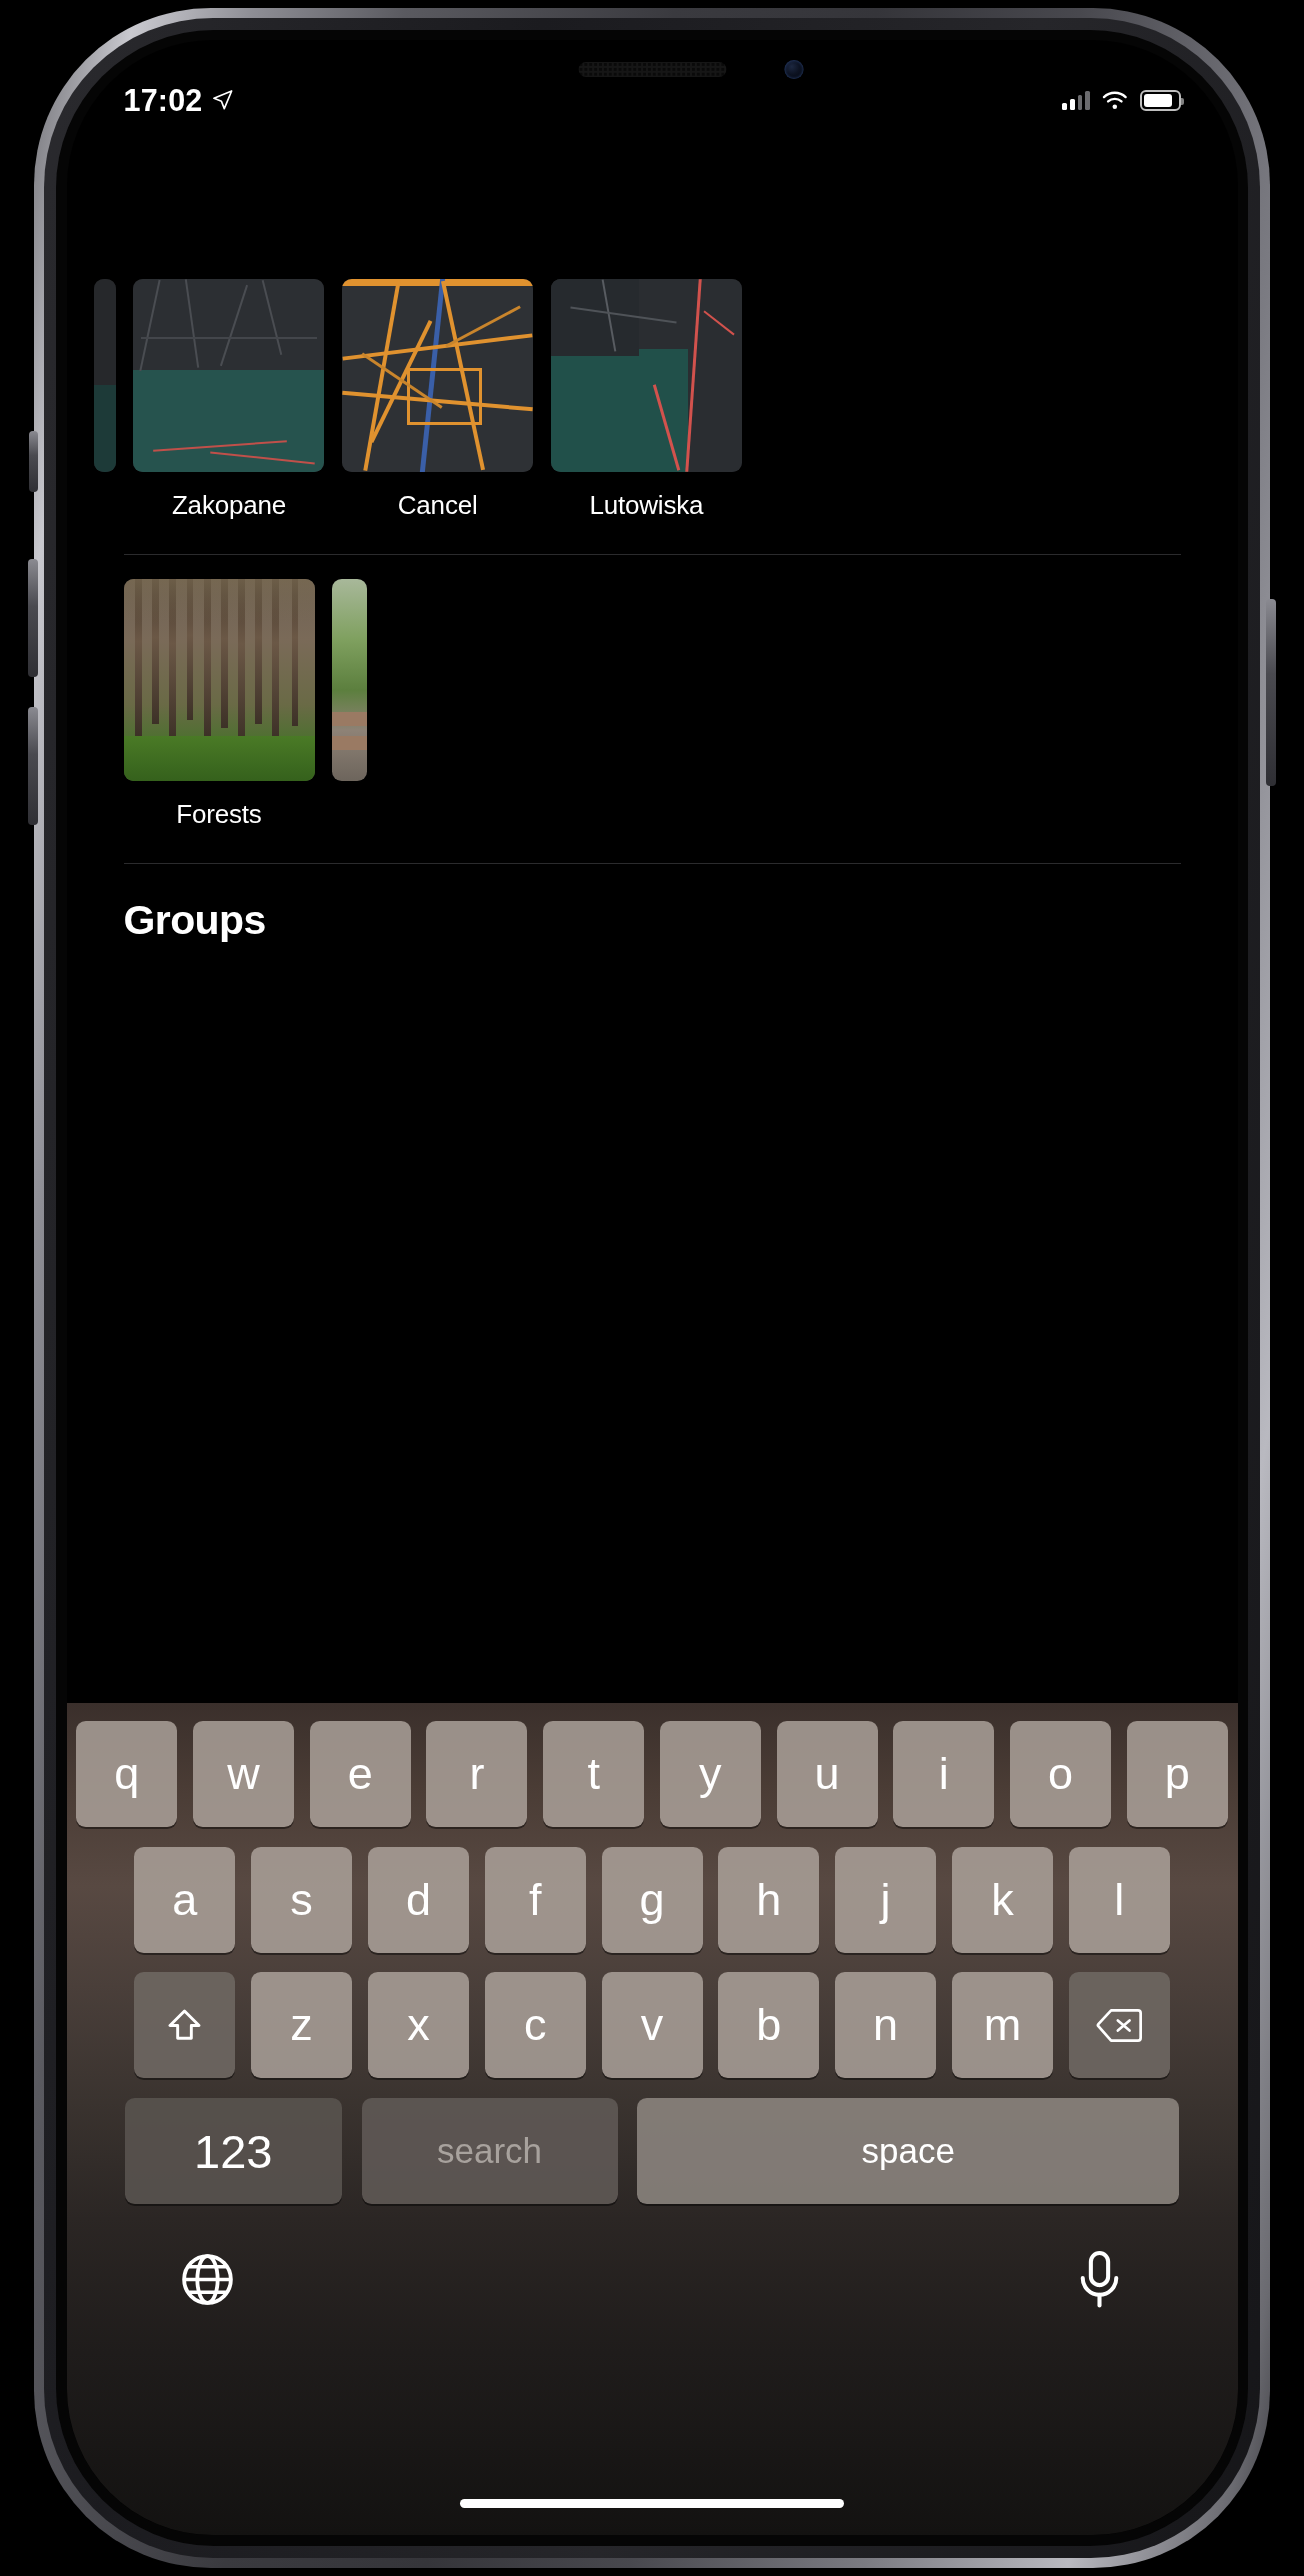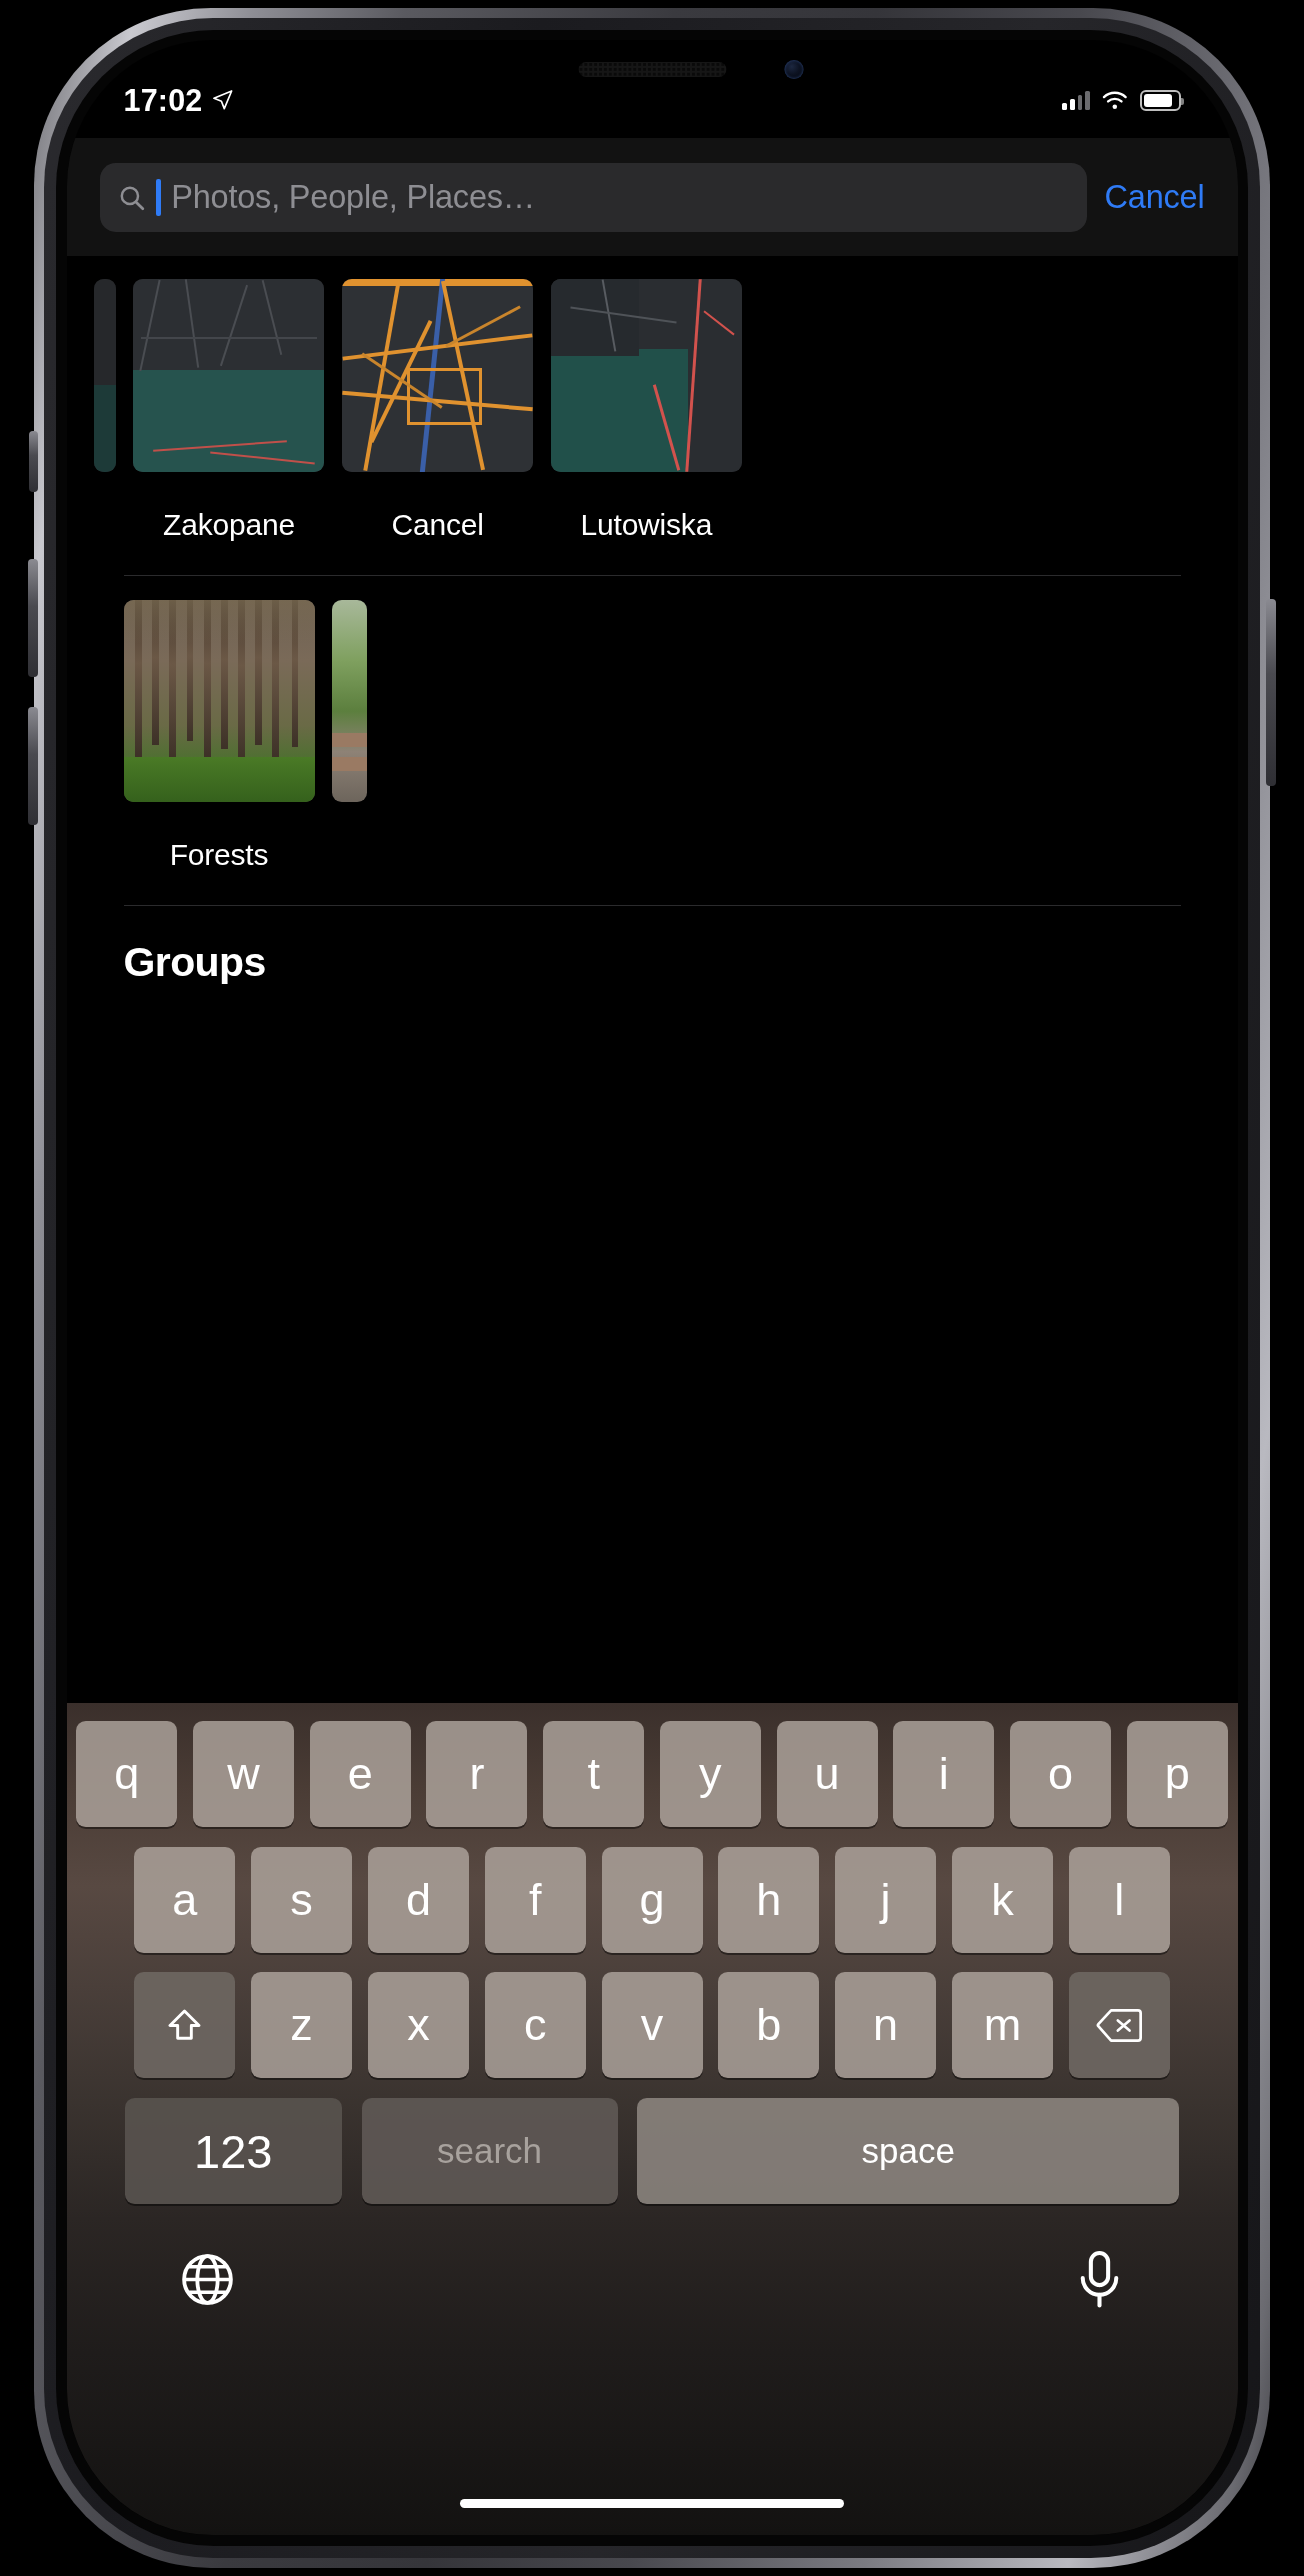--- a/index.html
+++ b/index.html
@@ -71,21 +71,21 @@
   .ph{color:#8e8e93;font-size:32.5px;white-space:nowrap;overflow:hidden;letter-spacing:-0.2px;}
   .cancel{color:#2f7bf6;font-size:32.5px;white-space:nowrap;letter-spacing:-0.2px;}
 
   
   .content{position:absolute;top:217px;left:0;right:0;bottom:0;background:#000;overflow:hidden;}
 
   .row-scroller{display:flex;gap:17.7px;padding:0 0 0 0;align-items:flex-start;}
 
   .tile{flex:0 0 auto;}
   .thumb{border-radius:9.8px;overflow:hidden;position:relative;background:#1c1c1e;}
-  .tile-label{color:#fff;font-size:30px;text-align:center;margin-top:36px;letter-spacing:-0.2px;}
+  .tile-label{color:#fff;font-size:26px;text-align:center;margin-top:18px;letter-spacing:-0.2px;}
 
   
   .places{padding-top:21.7px;padding-left:27.6px;}
   .places .thumb{width:191px;height:193px;}
   .places .tile.clipped .thumb{width:21.7px;}
 
   .divider{height:1px;background:#2b2b2d;margin:33px 57px 0 57px;}
 
   .sec-title{color:#fff;font-size:41px;font-weight:700;letter-spacing:-0.6px;
     margin:33px 0 0 57px;}
@@ -177,31 +177,20 @@
             <path d="M3 7.2a16 16 0 0 1 22 0" fill="none" stroke="#fff" stroke-width="2.4" stroke-linecap="round"></path>
             <path d="M7.2 11.6a10.4 10.4 0 0 1 13.6 0" fill="none" stroke="#fff" stroke-width="2.4" stroke-linecap="round"></path>
             <circle cx="14" cy="17" r="2.3" fill="#fff"></circle>
           </svg>
           <span class="batt">
               <span style="width:85%"></span>
             </span>
         </div>
       </div>
 
-      <div class="searchbar-wrap">
-        <div class="searchfield">
-          <svg class="mag" viewBox="0 0 24 24">
-            <circle cx="10.5" cy="10.5" r="6.6" fill="none" stroke="#8e8e93" stroke-width="2"></circle>
-            <path d="M15.4 15.4 21 21" stroke="#8e8e93" stroke-width="2.2" stroke-linecap="round"></path>
-          </svg>
-          <span class="caret"></span>
-          <span class="ph">Photos, People, Places…</span>
-        </div>
-        <span class="cancel">Cancel</span>
-      </div>
 
       <div class="content">
 
         <div class="row-scroller places">
 
           <div class="tile clipped">
             <div class="thumb">
               <div class="map-bg" style="background:#26282b"></div>
               <div class="mpiece" style="left:0;top:55%;width:100%;height:45%;background:#1d3a38"></div>
             </div>

